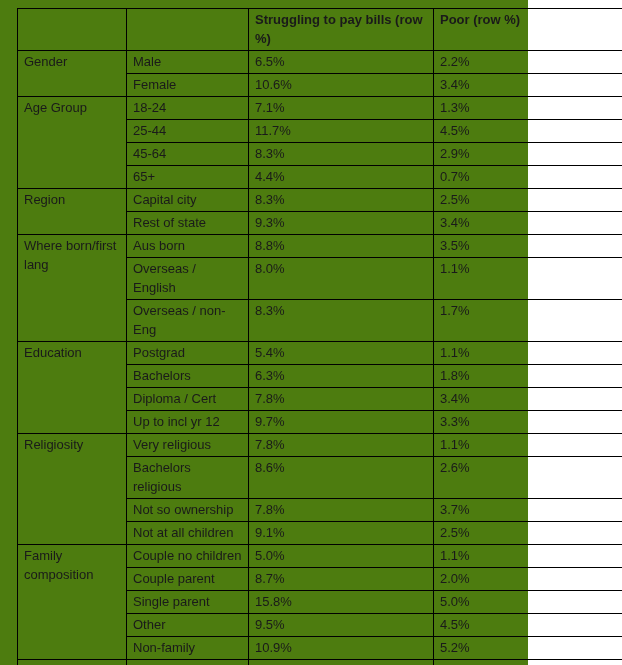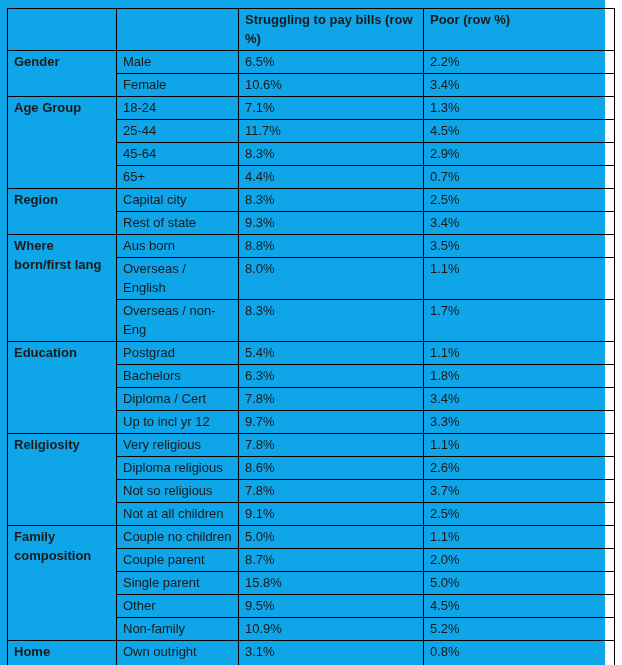--- a/index.html
+++ b/index.html
@@ -2,25 +2,25 @@
 <html><head>
 <meta charset="utf-8">
 <style>
   html, body {
     margin: 0;
     padding: 0;
     background: #ffffff;
     font-family: "Liberation Sans", "DejaVu Sans", sans-serif;
   }
   .page {
-    width: 605px;
+    width: 528px;
     height: 665px;
-    background: #0ea5e9;
+    background: #4d7c0f;
     box-sizing: border-box;
-    padding: 8px 7px;
+    padding: 8px 17px;
   }
   table.crosstab {
     border-collapse: collapse;
     table-layout: fixed;
     width: 607px;
     color: #1a1a1a;
     font-size: 13px;
     line-height: 19px;
   }
   table.crosstab td, table.crosstab th {
@@ -34,21 +34,21 @@
   }
   table.crosstab col.c1 { width: 109px; }
   table.crosstab col.c2 { width: 122px; }
   table.crosstab col.c3 { width: 185px; }
   table.crosstab col.c4 { width: 191px; }
   table.crosstab thead td {
     font-weight: bold;
     height: 34px;
   }
   table.crosstab td.cat {
-    font-weight: bold;
+    font-weight: normal;
   }
 </style>
 </head>
 <body>
 
 <div class="page">
   <table class="crosstab">
     <colgroup>
       <col class="c1">
       <col class="c2">
@@ -145,26 +145,26 @@
           <td>9.7%</td>
           <td>3.3%</td>
         </tr>
         <tr>
           <td class="cat" rowspan="4">Religiosity</td>
           <td>Very religious</td>
           <td>7.8%</td>
           <td>1.1%</td>
         </tr>
         <tr>
-          <td>Diploma religious</td>
+          <td>Bachelors religious</td>
           <td>8.6%</td>
           <td>2.6%</td>
         </tr>
         <tr>
-          <td>Not so religious</td>
+          <td>Not so ownership</td>
           <td>7.8%</td>
           <td>3.7%</td>
         </tr>
         <tr>
           <td>Not at all children</td>
           <td>9.1%</td>
           <td>2.5%</td>
         </tr>
         <tr>
           <td class="cat" rowspan="5">Family composition</td>

